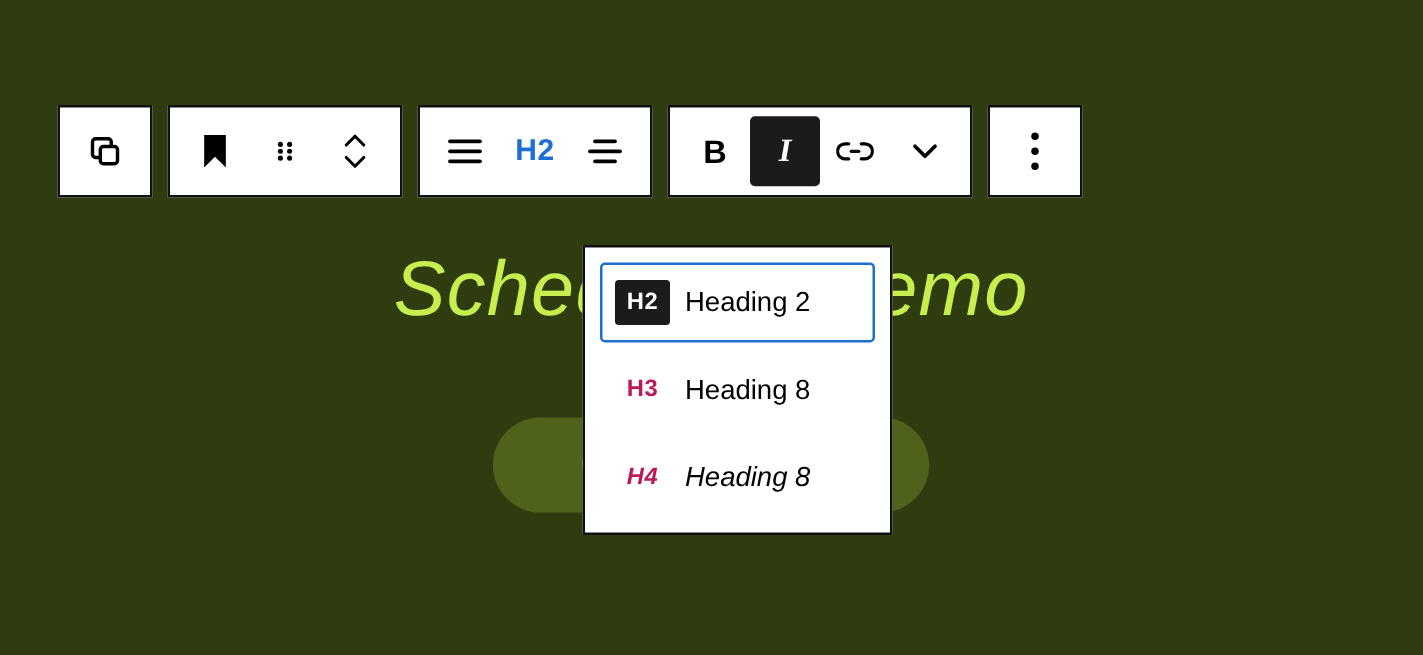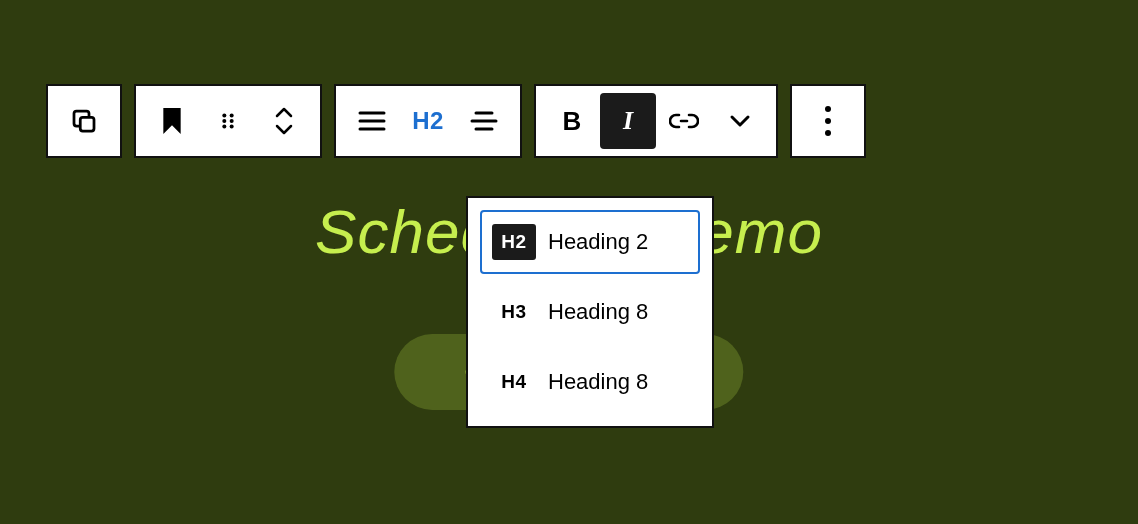--- a/index.html
+++ b/index.html
@@ -69,41 +69,41 @@
       display: flex;
       align-items: center;
       gap: 12px;
       padding: 12px 10px;
       border-radius: 4px;
       cursor: pointer;
       font-size: 22px;
       margin-bottom: 6px;
       border: 2px solid transparent;
     }
-    .dd-item:last-child{ margin-bottom:0;}
+    .dd-item:last-child{ margin-bottom:0;font-style:italic;}
     .dd-item.selected {
       border: 2px solid #1d6fd0;
     }
     .dd-badge {
       width: 44px;
       height: 36px;
       display: flex;
       align-items: center;
       justify-content: center;
       font-weight: 800;
       font-size: 19px;
       border-radius: 3px;
       letter-spacing: 0.5px;
     }
     .dd-item.selected .dd-badge {
       background: #1b1b1b;
       color: #fff;
     }
     .dd-item:not(.selected) .dd-badge {
-      color: #000000;
+      color: #be185d;
     }
 
     
     .page-heading {
       position: absolute;
       top: 196px;
       left: 0;
       right: 0;
       text-align: center;
       font-size: 62px;

